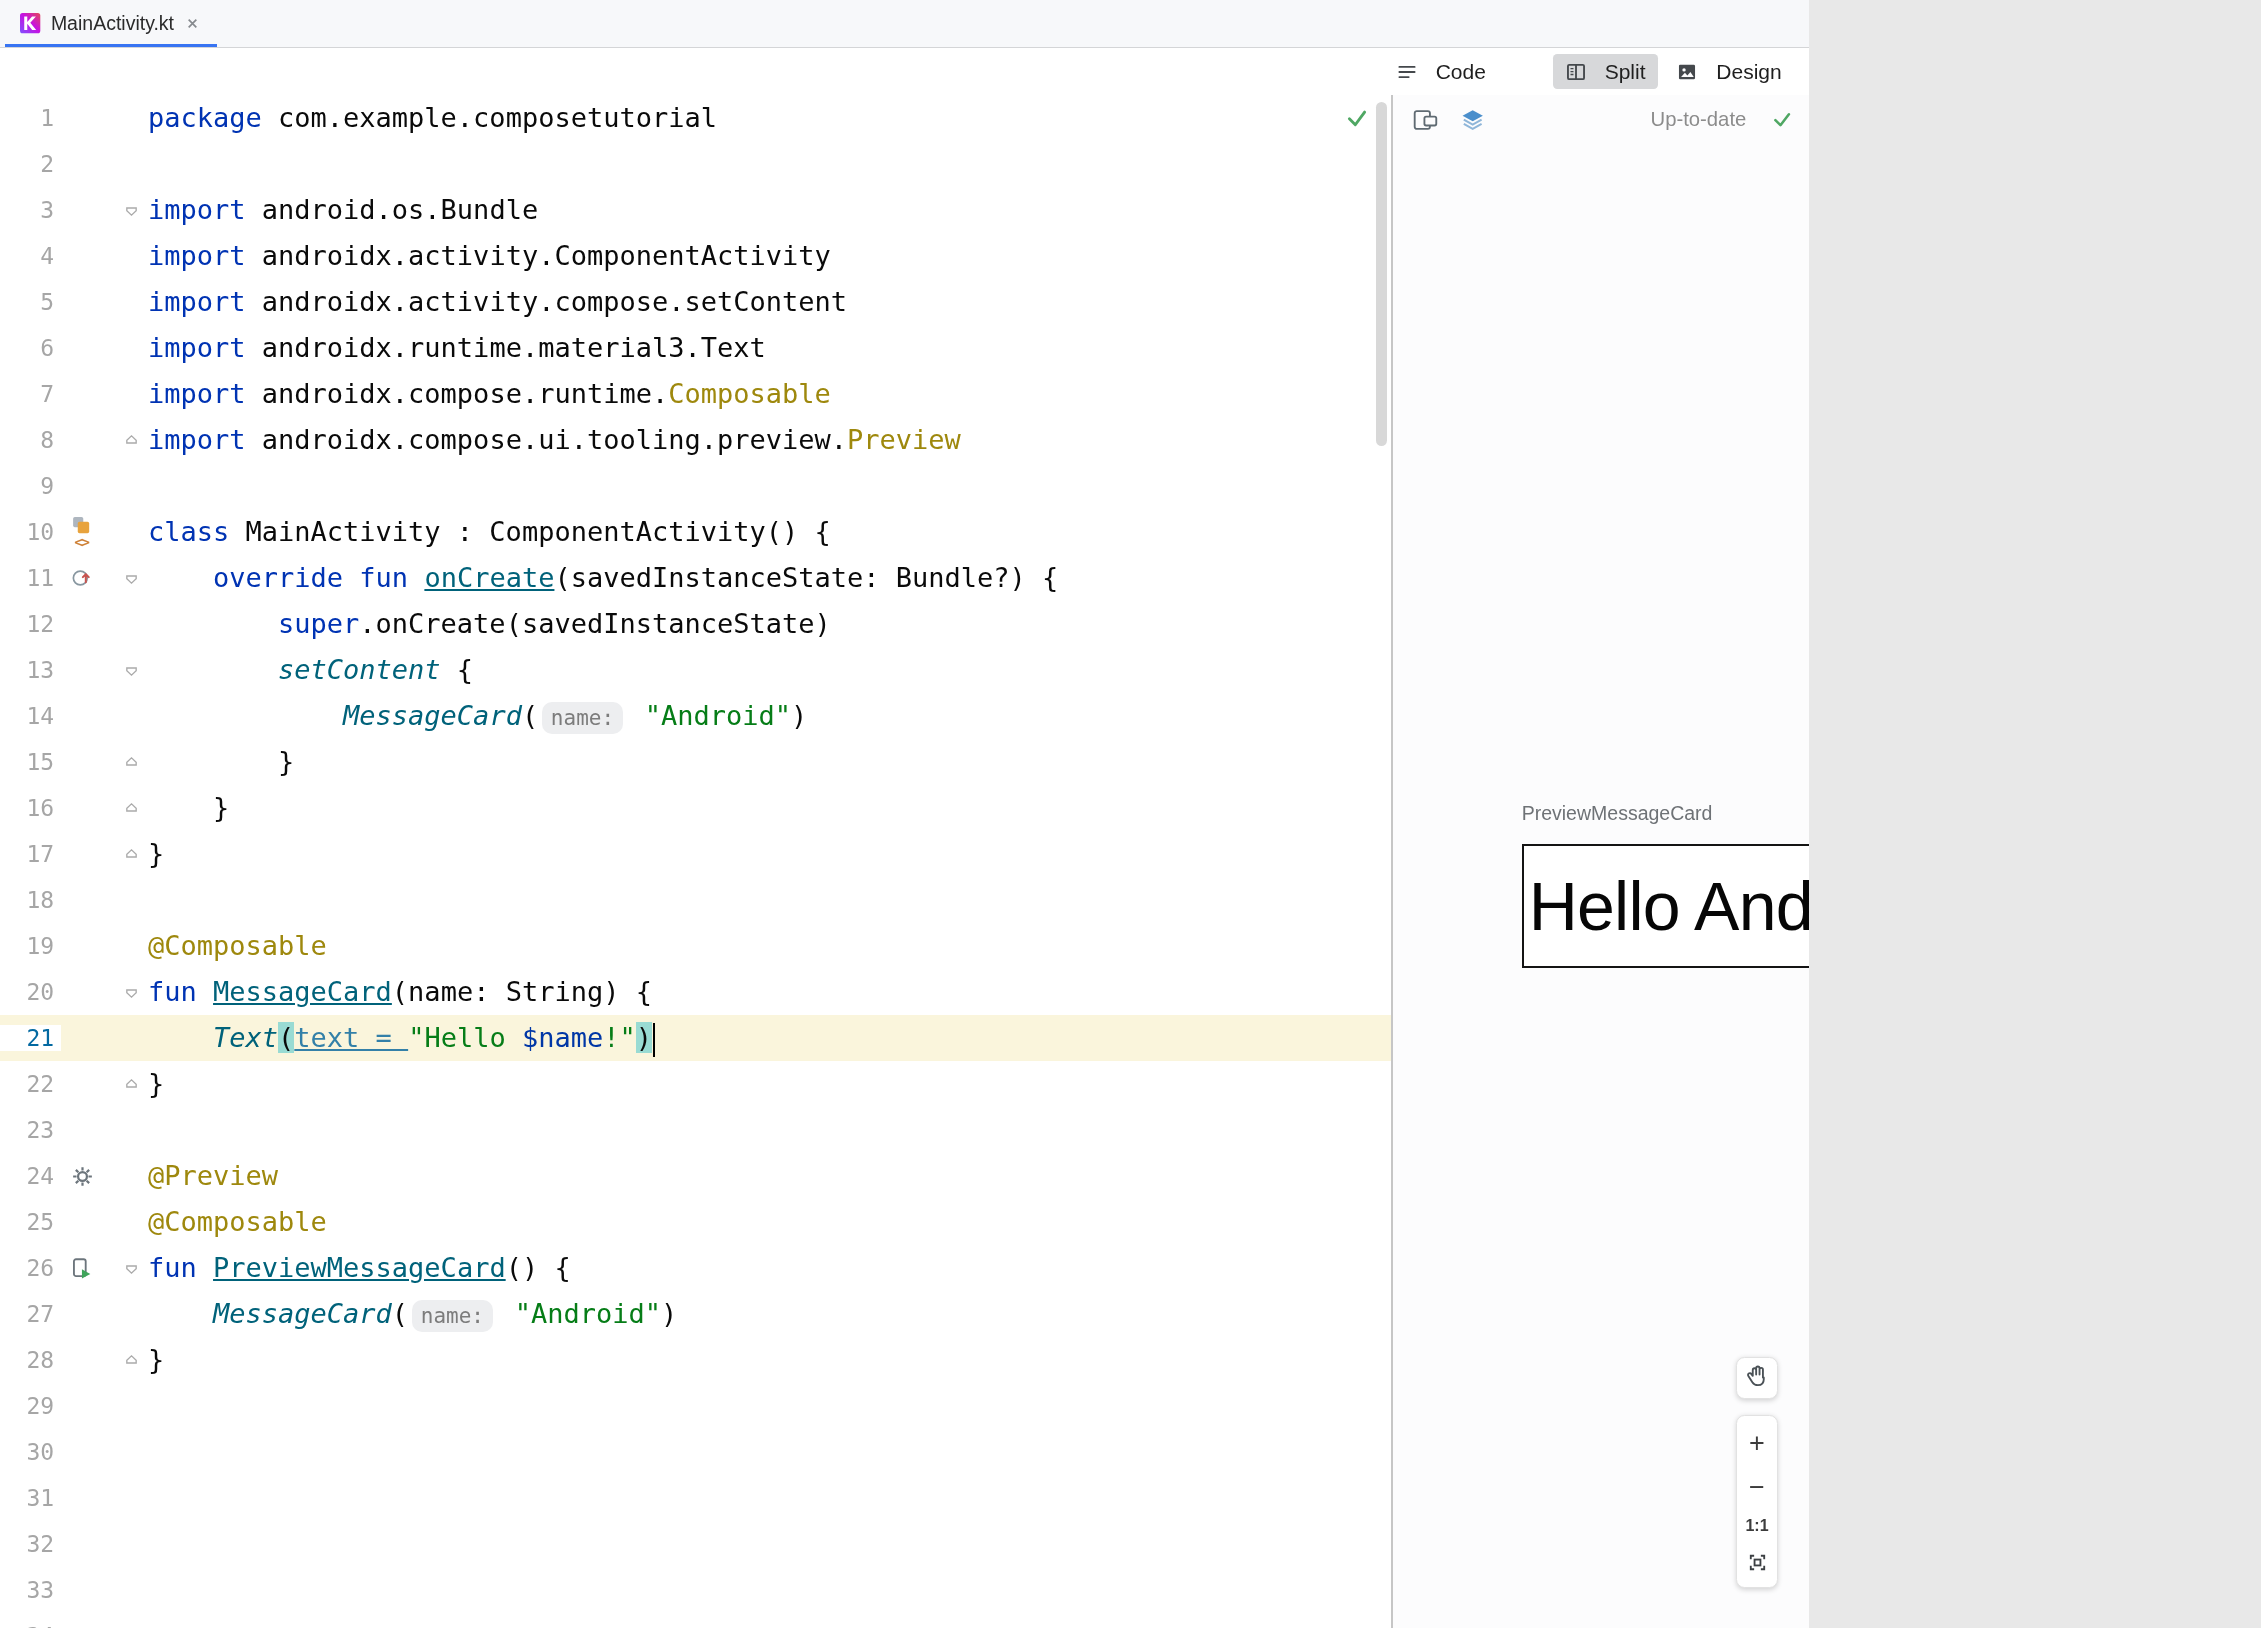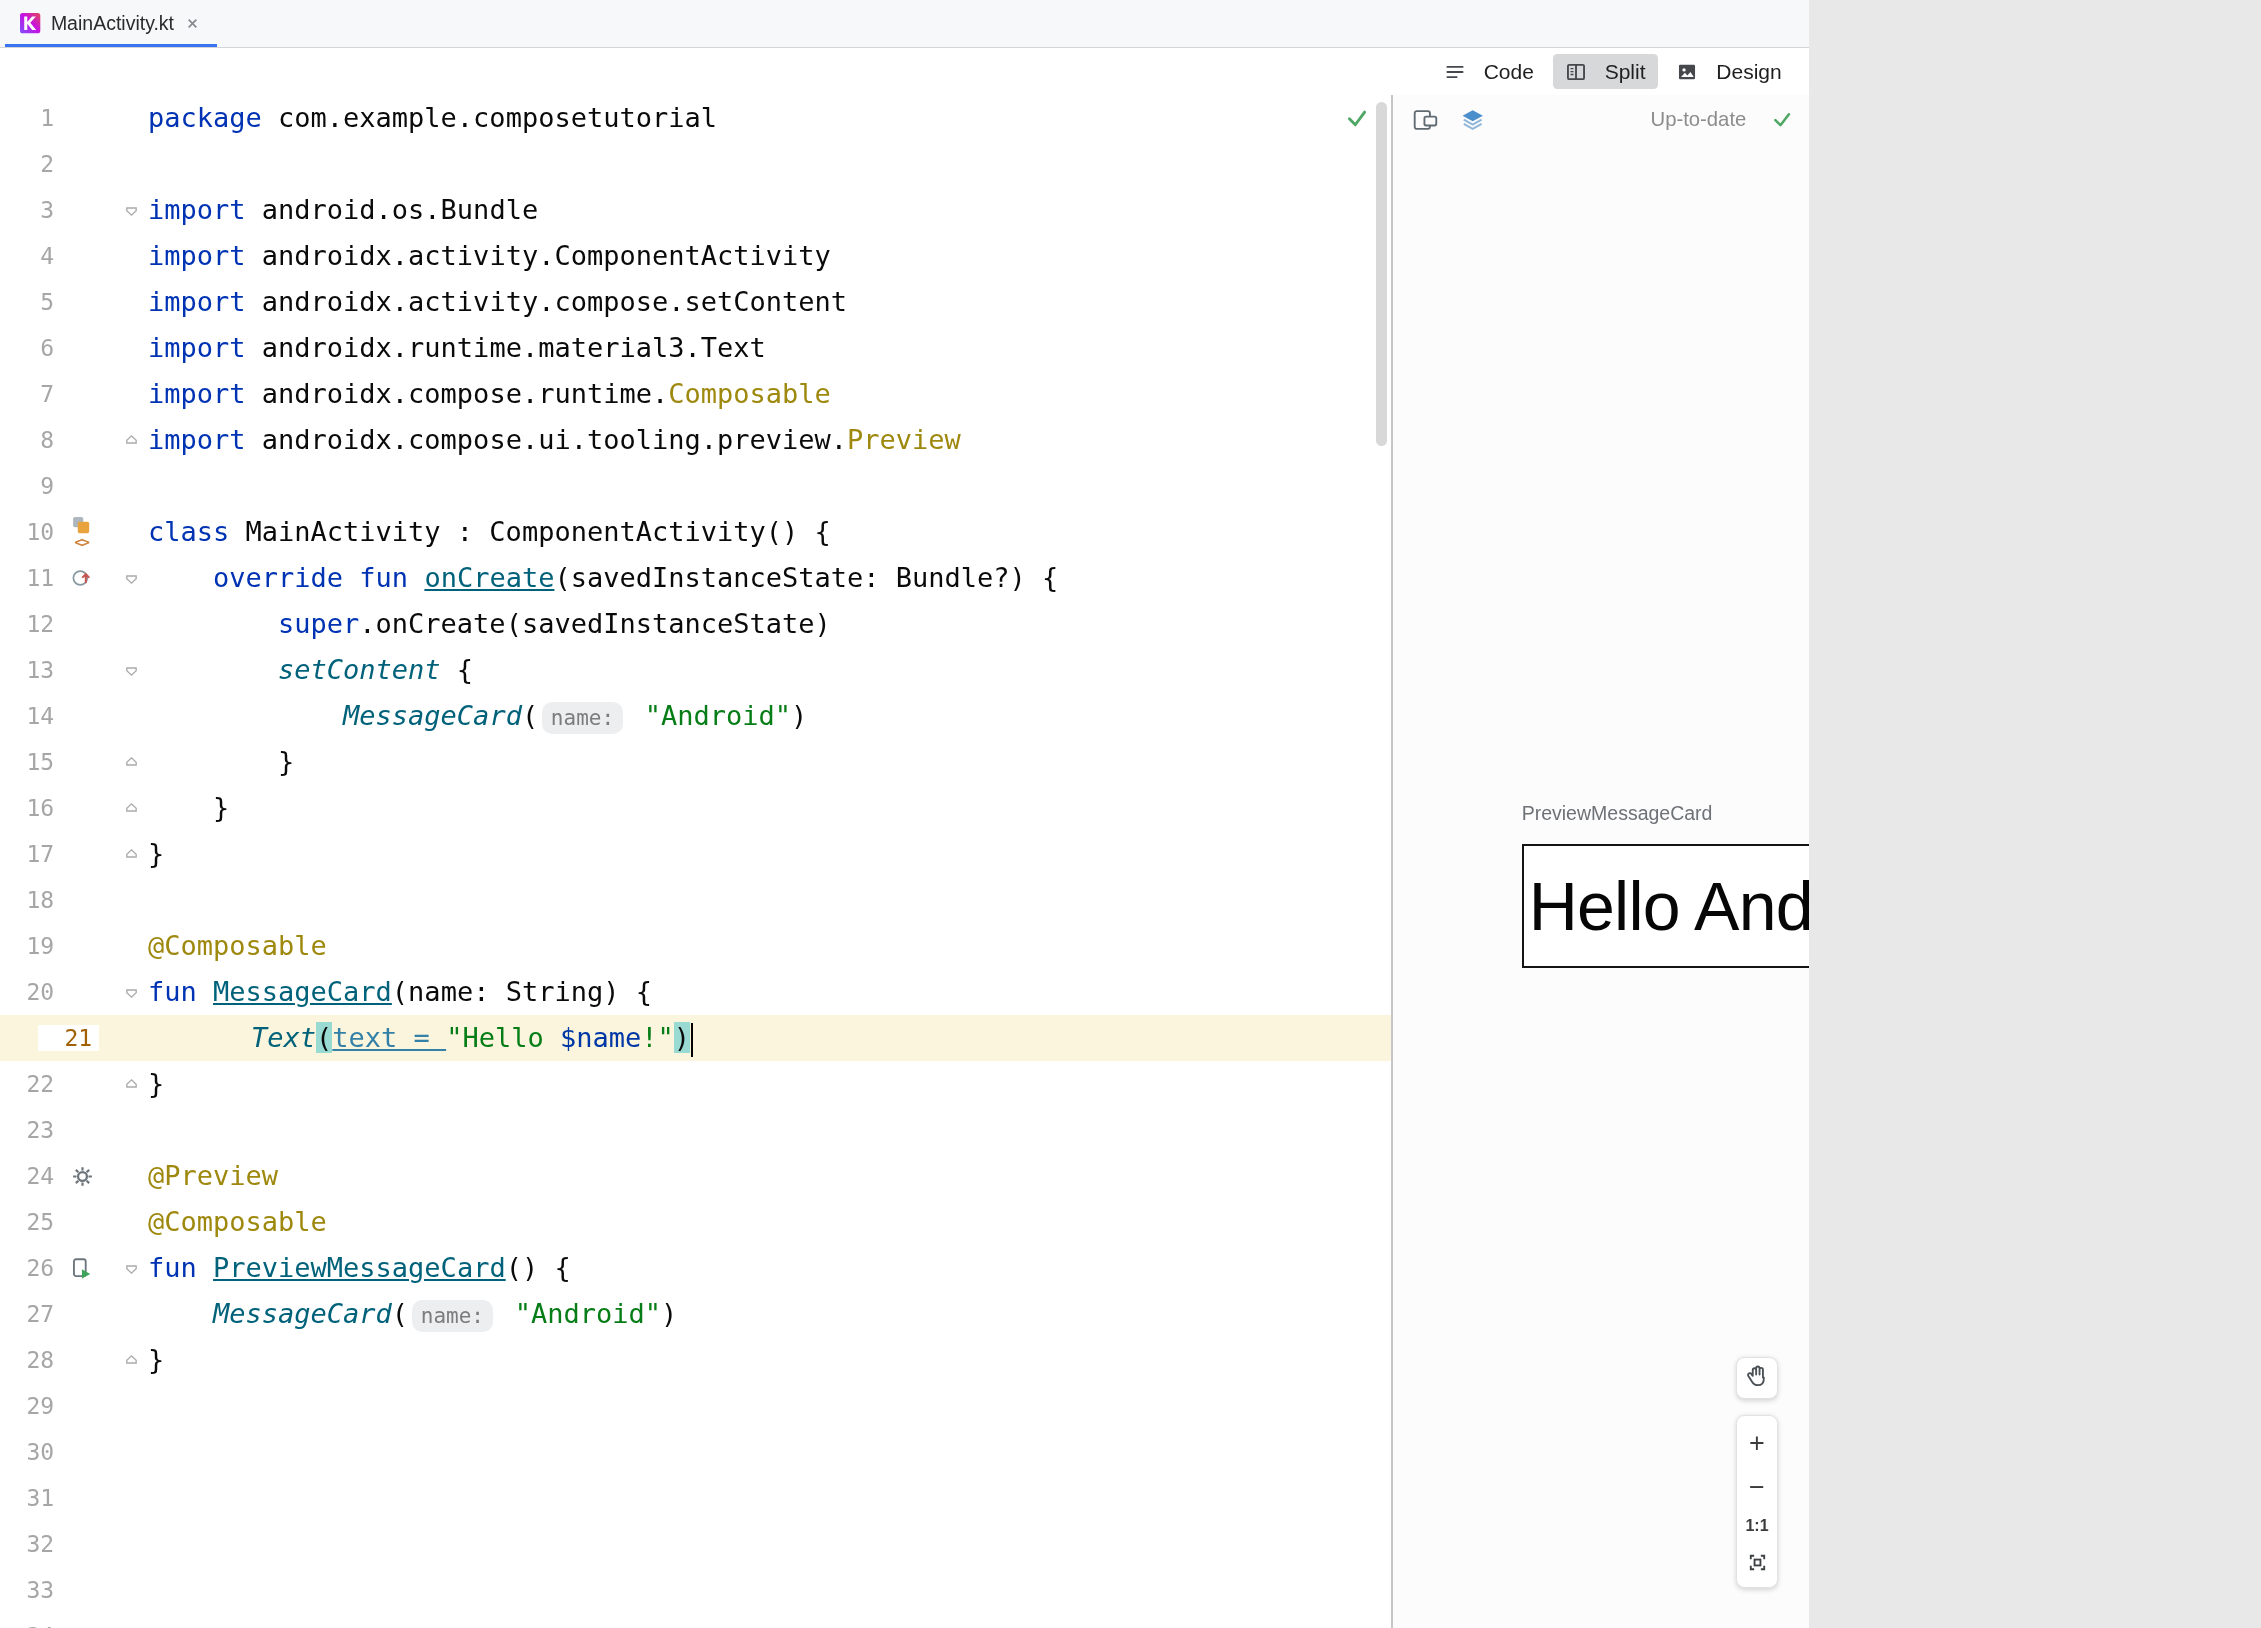--- a/index.html
+++ b/index.html
@@ -15,33 +15,33 @@
   .tab { display:flex; align-items:center; gap:10.2px; padding:0 15.3px; position:relative; cursor:default; }
   .tab.active::after { content:""; position:absolute; left:0; right:0; bottom:0; height:3.4px; background:var(--accent); }
   .tab-label { font-size:19.5px; color:#2B2B2B; }
   .tabicon, .close { display:flex; align-items:center; }
   
   .toolbar { height:47px; flex:0 0 47px; background:#FFFFFF; display:flex; align-items:center;
              justify-content:flex-end; padding-right:15.3px; gap:6.8px; }
   .vt-btn { display:flex; align-items:center; gap:18px; font-size:21px; color:#1F1F1F;
             padding:5.1px 12px; border-radius:4.2px; border:none; background:transparent;
             font-family:inherit; cursor:pointer; }
-  .vt-btn.selected { background:#D7D8DA; }
+  .vt-btn.selected { background:#D7D8DA;margin-left:48px; }
   .vticon { display:flex; align-items:center; }
   
   .content { flex:1; display:flex; overflow:hidden; }
   .editor { width:1391px; flex:0 0 1391px; background:#FFFFFF; position:relative; overflow:hidden; }
   .divider { width:1.7px; flex:0 0 1.7px; background:var(--divider); cursor:col-resize; }
   
   .line { display:flex; height:46px; align-items:center; }
   .line.current { background:var(--caret-row); }
   .num { width:61px; flex:0 0 61px; text-align:right; padding-right:6.8px;
          font-family:"DejaVu Sans Mono", monospace; font-size:23px;
          color:var(--line-number); background:#FFFFFF; }
-  .line.current .num { color:#a16207;margin-left:38px; }
+  .line.current .num { color:#0369a1; }
   .gicon { width:53px; flex:0 0 53px; display:flex; align-items:center; padding-left:10.2px; }
   .gfold { width:34px; flex:0 0 34px; display:flex; align-items:center; justify-content:center; }
   .codetext { font-family:"DejaVu Sans Mono", monospace; font-size:27px; line-height:46px;
               white-space:pre; color:var(--plain); }
   .kw   { color:var(--keyword); }
   .pl   { color:var(--plain); }
   .fn   { color:var(--function-decl);text-decoration:underline; }
   .cc   { color:var(--composable-call); font-style:italic; }
   .str  { color:var(--string); }
   .ann  { color:var(--annotation); }

